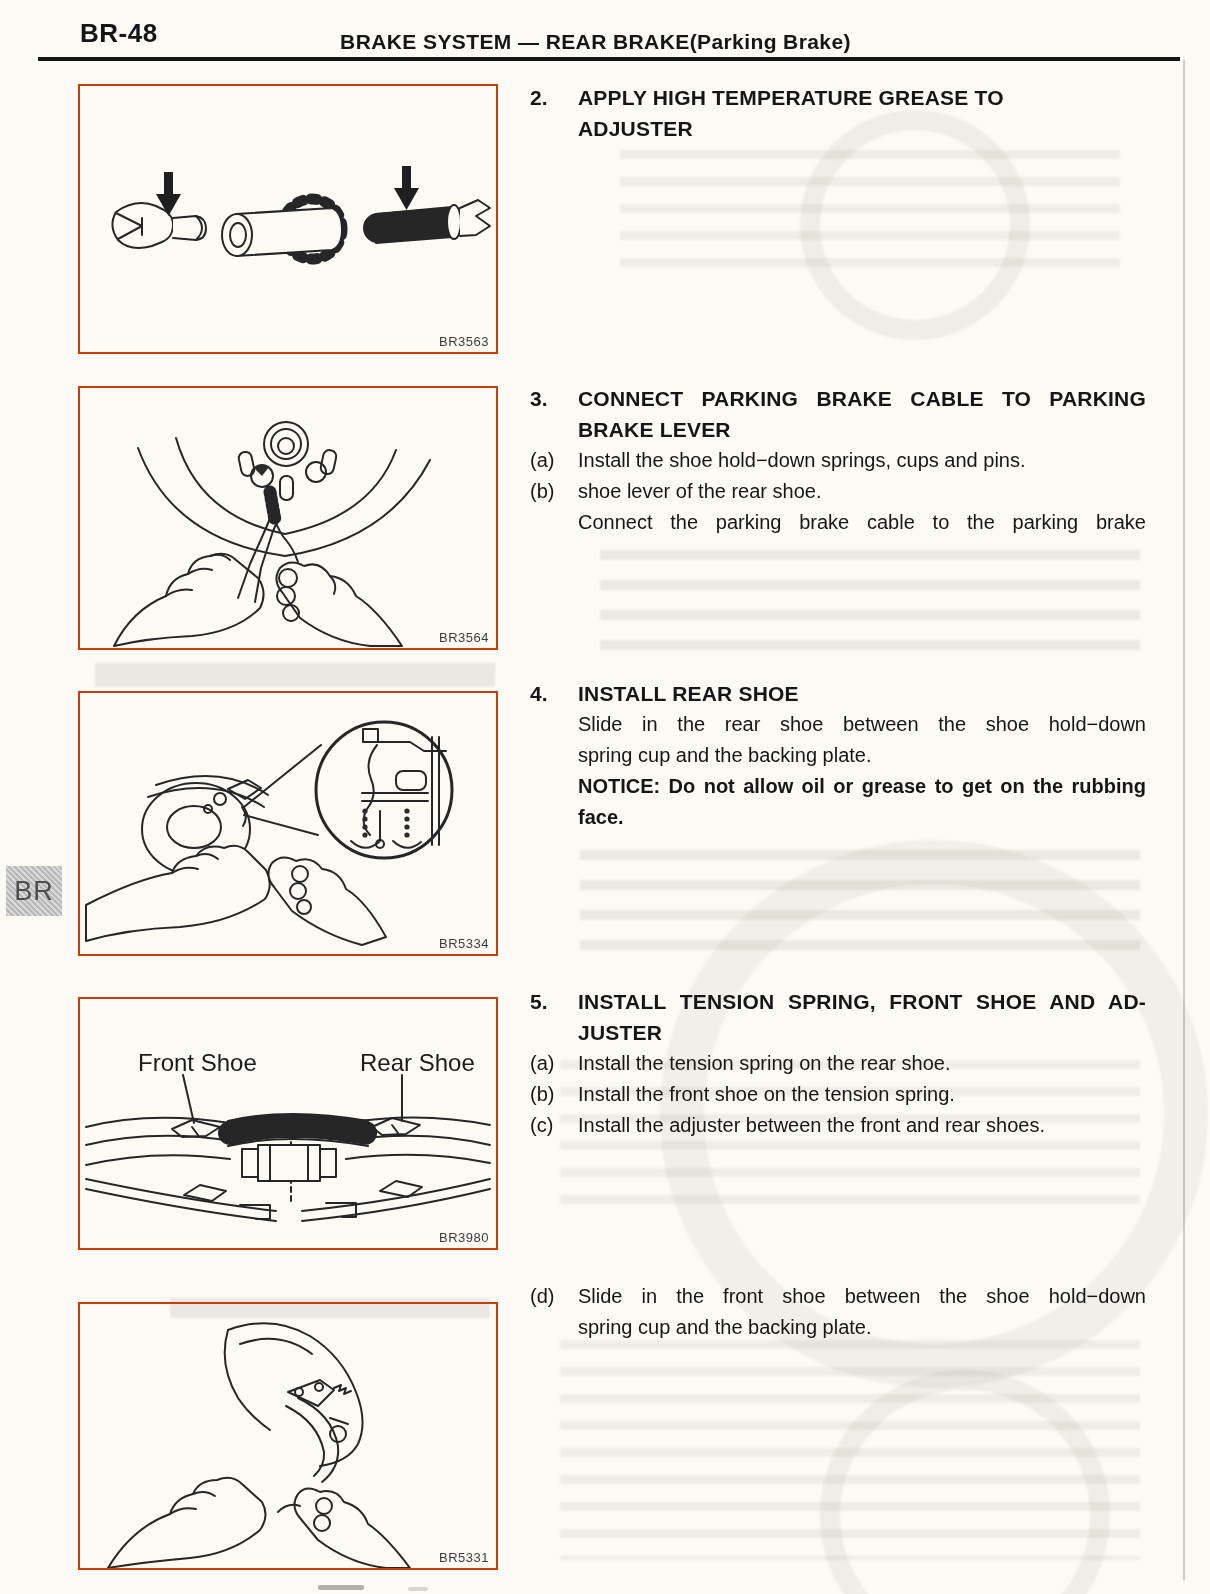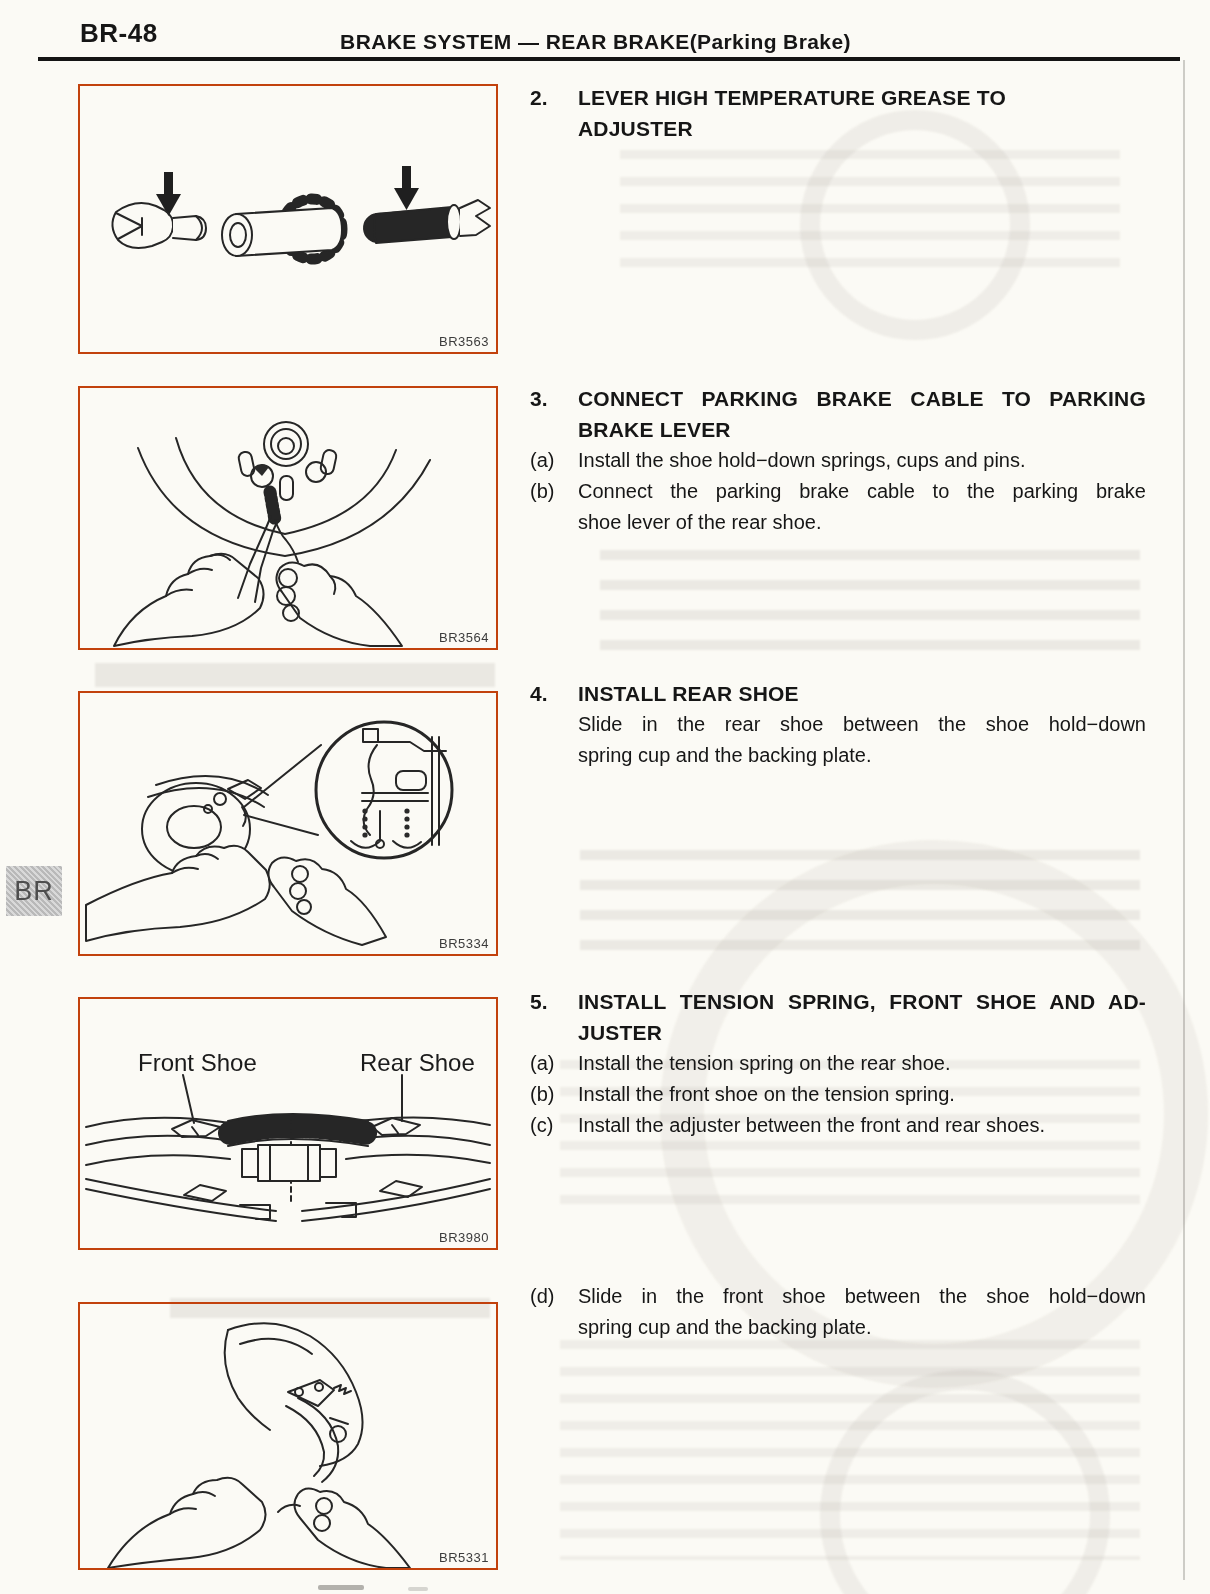--- a/index.html
+++ b/index.html
@@ -225,21 +225,21 @@
       <path d="M198,208 Q208,198 220,202"></path>
     </g>
   </svg>
   <span class="figcode">BR5331</span>
 </div>
 
 <div class="step s2">
   <div class="srow">
     <div class="snum">2.</div>
     <div class="stitle">
-      <span class="tl">LEVER HIGH TEMPERATURE GREASE TO</span>
+      <span class="tl">APPLY HIGH TEMPERATURE GREASE TO</span>
       <span class="tl">ADJUSTER</span>
     </div>
   </div>
 </div>
 
 <div class="step s3">
   <div class="srow">
     <div class="snum">3.</div>
     <div class="stitle">
       <span class="tl jl">CONNECT PARKING BRAKE CABLE TO PARKING</span>
@@ -248,36 +248,40 @@
   </div>
   <div class="srow">
     <div class="ilab">(a)</div>
     <div class="itext">
       <span class="tl">Install the shoe hold−down springs, cups and pins.</span>
     </div>
   </div>
   <div class="srow">
     <div class="ilab">(b)</div>
     <div class="itext">
+      <span class="tl">shoe lever of the rear shoe.</span>
       <span class="tl jl">Connect the parking brake cable to the parking brake</span>
-      <span class="tl">shoe lever of the rear shoe.</span>
     </div>
   </div>
 </div>
 
 <div class="step s4">
   <div class="srow">
     <div class="snum">4.</div>
     <div class="stitle">
       <span class="tl">INSTALL REAR SHOE</span>
     </div>
   </div>
   <div class="itext ind">
     <span class="tl jl">Slide in the rear shoe between the shoe hold−down</span>
     <span class="tl">spring cup and the backing plate.</span>
+  </div>
+  <div class="itext ind bold">
+    <span class="tl jl">NOTICE: Do not allow oil or grease to get on the rubbing</span>
+    <span class="tl">face.</span>
   </div>
 </div>
 
 <div class="step s5">
   <div class="srow">
     <div class="snum">5.</div>
     <div class="stitle">
       <span class="tl jl">INSTALL TENSION SPRING, FRONT SHOE AND AD-</span>
       <span class="tl">JUSTER</span>
     </div>

